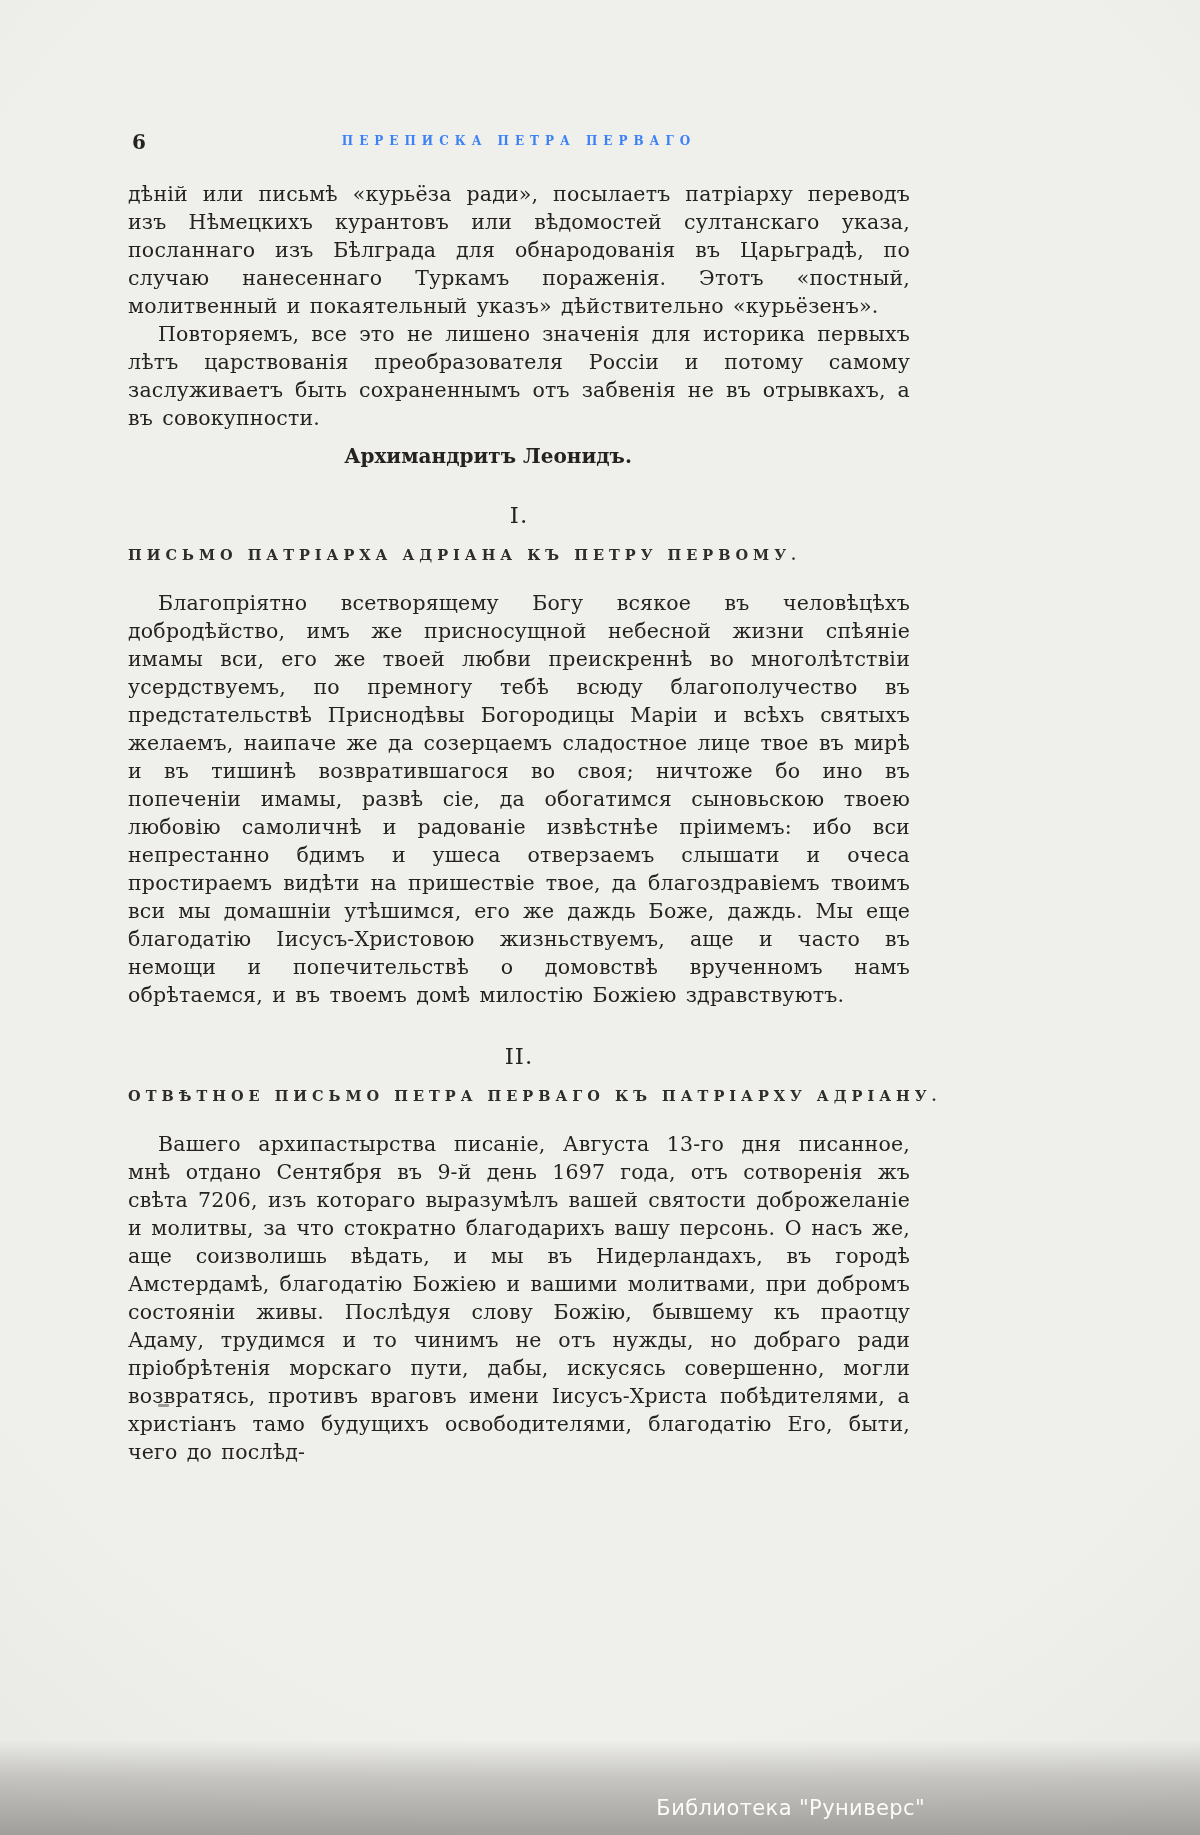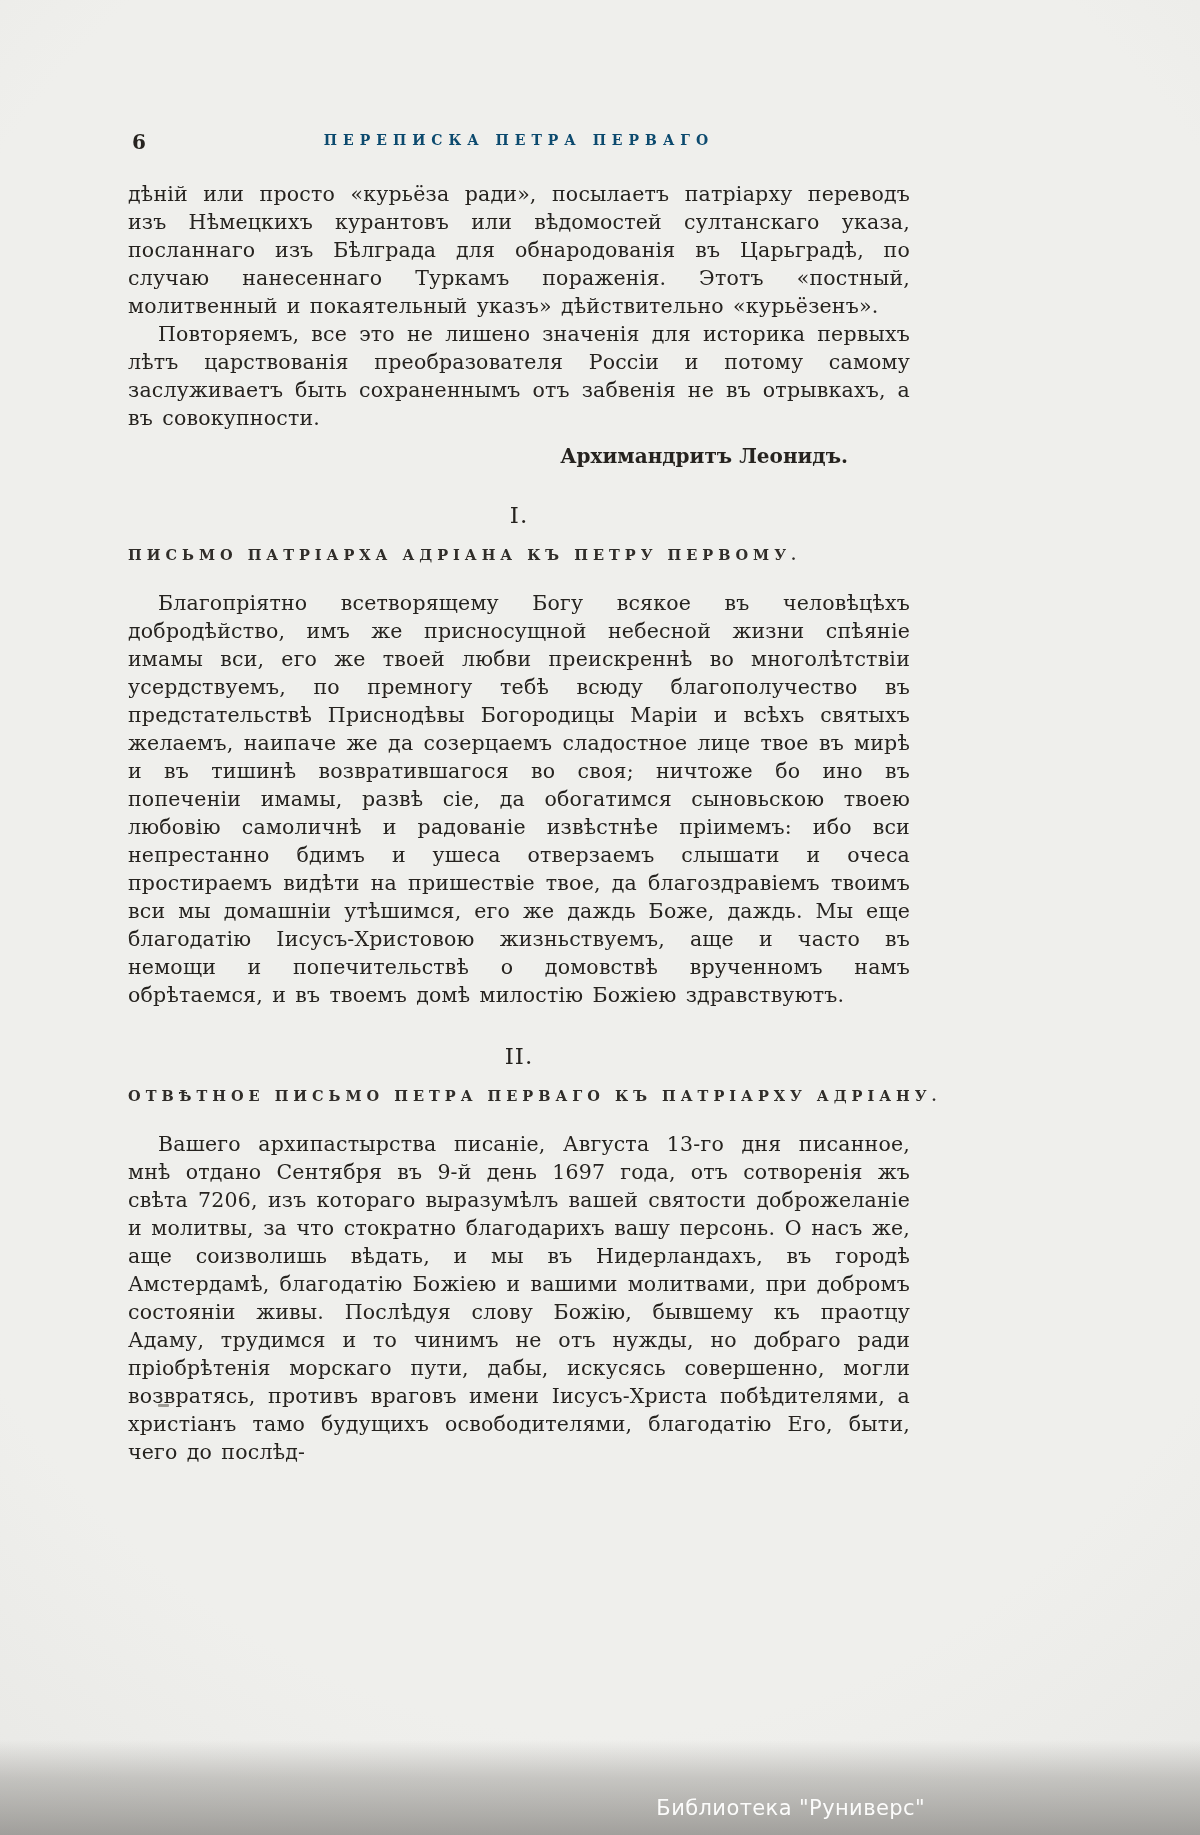--- a/index.html
+++ b/index.html
@@ -27,38 +27,38 @@
     margin-bottom: 28px;
   }
   .page-number {
     position: absolute;
     left: 4px;
     top: 0;
     font-size: 20px;
     font-weight: bold;
   }
   .running-title {
-    font-size: 14px;
+    font-size: 12px;
     font-weight: bold;
     letter-spacing: 6px;
-    color: #0c4a6e;
+    color: #3b82f6;
   }
 
   p.para {
     font-size: 20.5px;
     line-height: 28px;
     text-align: justify;
     text-indent: 30px;
     word-spacing: 2.5px;
     letter-spacing: 0.2px;
   }
   p.para.no-indent { text-indent: 0; }
 
   .signature {
-    text-align: right;
+    text-align: center;
     font-weight: bold;
     font-size: 20px;
     padding-right: 62px;
     margin-top: 12px;
   }
 
   .section-number {
     text-align: center;
     font-size: 23px;
     font-weight: normal;
@@ -111,21 +111,21 @@
 </head>
 <body>
 
 <div class="text-block">
 
   <div class="page-header">
     <span class="page-number">6</span>
     <span class="running-title">ПЕРЕПИСКА ПЕТРА ПЕРВАГО</span>
   </div>
 
-  <p class="para no-indent">дѣній или просто «курьёза ради», посылаетъ патріарху переводъ изъ Нѣмецкихъ курантовъ или вѣдомостей султанскаго указа, посланнаго изъ Бѣлграда для обнародованія въ Царьградѣ, по случаю нанесеннаго Туркамъ пораженія. Этотъ «постный, молитвенный и покаятельный указъ» дѣйствительно «курьёзенъ».</p>
+  <p class="para no-indent">дѣній или письмѣ «курьёза ради», посылаетъ патріарху переводъ изъ Нѣмецкихъ курантовъ или вѣдомостей султанскаго указа, посланнаго изъ Бѣлграда для обнародованія въ Царьградѣ, по случаю нанесеннаго Туркамъ пораженія. Этотъ «постный, молитвенный и покаятельный указъ» дѣйствительно «курьёзенъ».</p>
   <p class="para">Повторяемъ, все это не лишено значенія для историка первыхъ лѣтъ царствованія преобразователя Россіи и потому самому заслуживаетъ быть сохраненнымъ отъ забвенія не въ отрывкахъ, а въ совокупности.</p>
   <p class="signature">Архимандритъ Леонидъ.</p>
 
   <h2 class="section-number">I.</h2>
   <h3 class="section-title">ПИСЬМО ПАТРІАРХА АДРІАНА КЪ ПЕТРУ ПЕРВОМУ.</h3>
 
   <p class="para">Благопріятно всетворящему Богу всякое въ человѣцѣхъ добродѣйство, имъ же присносущной небесной жизни спѣяніе имамы вси, его же твоей любви преискреннѣ во многолѣтствіи усердствуемъ, по премногу тебѣ всюду благополучество въ предстательствѣ Приснодѣвы Богородицы Маріи и всѣхъ святыхъ желаемъ, наипаче же да созерцаемъ сладостное лице твое въ мирѣ и въ тишинѣ возвратившагося во своя; ничтоже бо ино въ попеченіи имамы, развѣ сіе, да обогатимся сыновьскою твоею любовію самоличнѣ и радованіе извѣстнѣе пріимемъ: ибо вси непрестанно бдимъ и ушеса отверзаемъ слышати и очеса простираемъ видѣти на пришествіе твое, да благоздравіемъ твоимъ вси мы домашніи утѣшимся, его же даждь Боже, даждь. Мы еще благодатію Іисусъ-Христовою жизньствуемъ, аще и часто въ немощи и попечительствѣ о домовствѣ врученномъ намъ обрѣтаемся, и въ твоемъ домѣ милостію Божіею здравствуютъ.</p>
 
   <h2 class="section-number">II.</h2>
   <h3 class="section-title">ОТВѢТНОЕ ПИСЬМО ПЕТРА ПЕРВАГО КЪ ПАТРІАРХУ АДРІАНУ.</h3>

